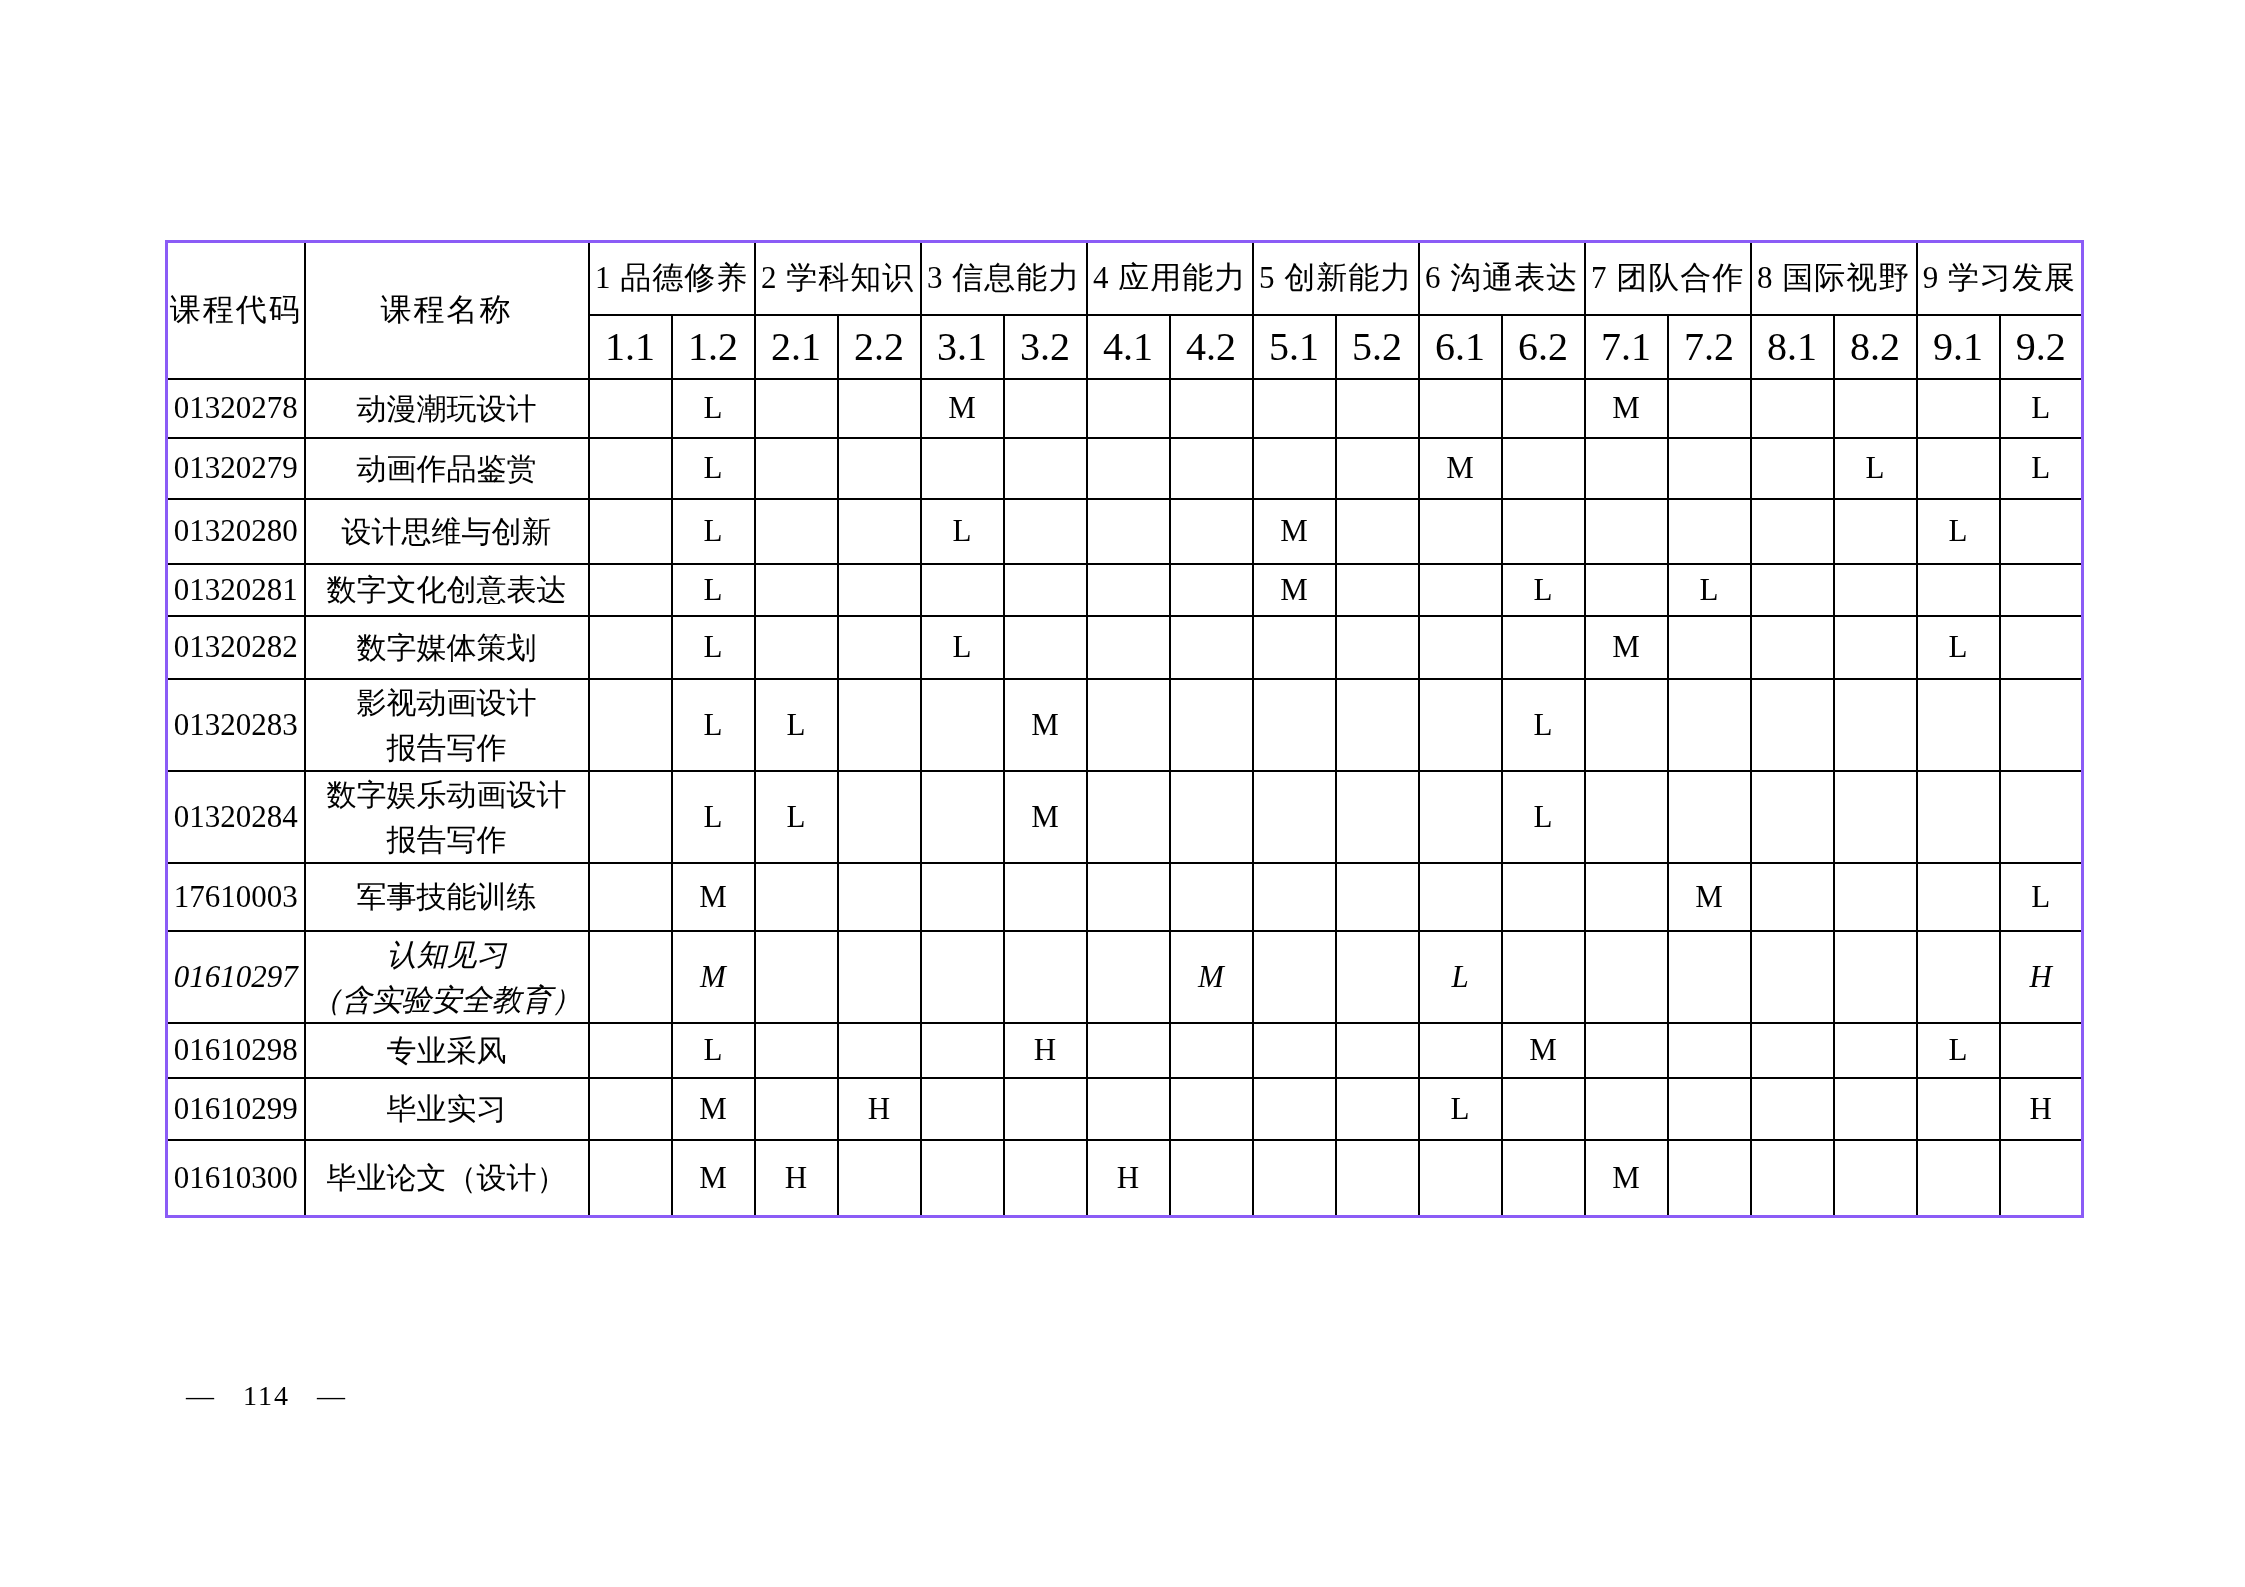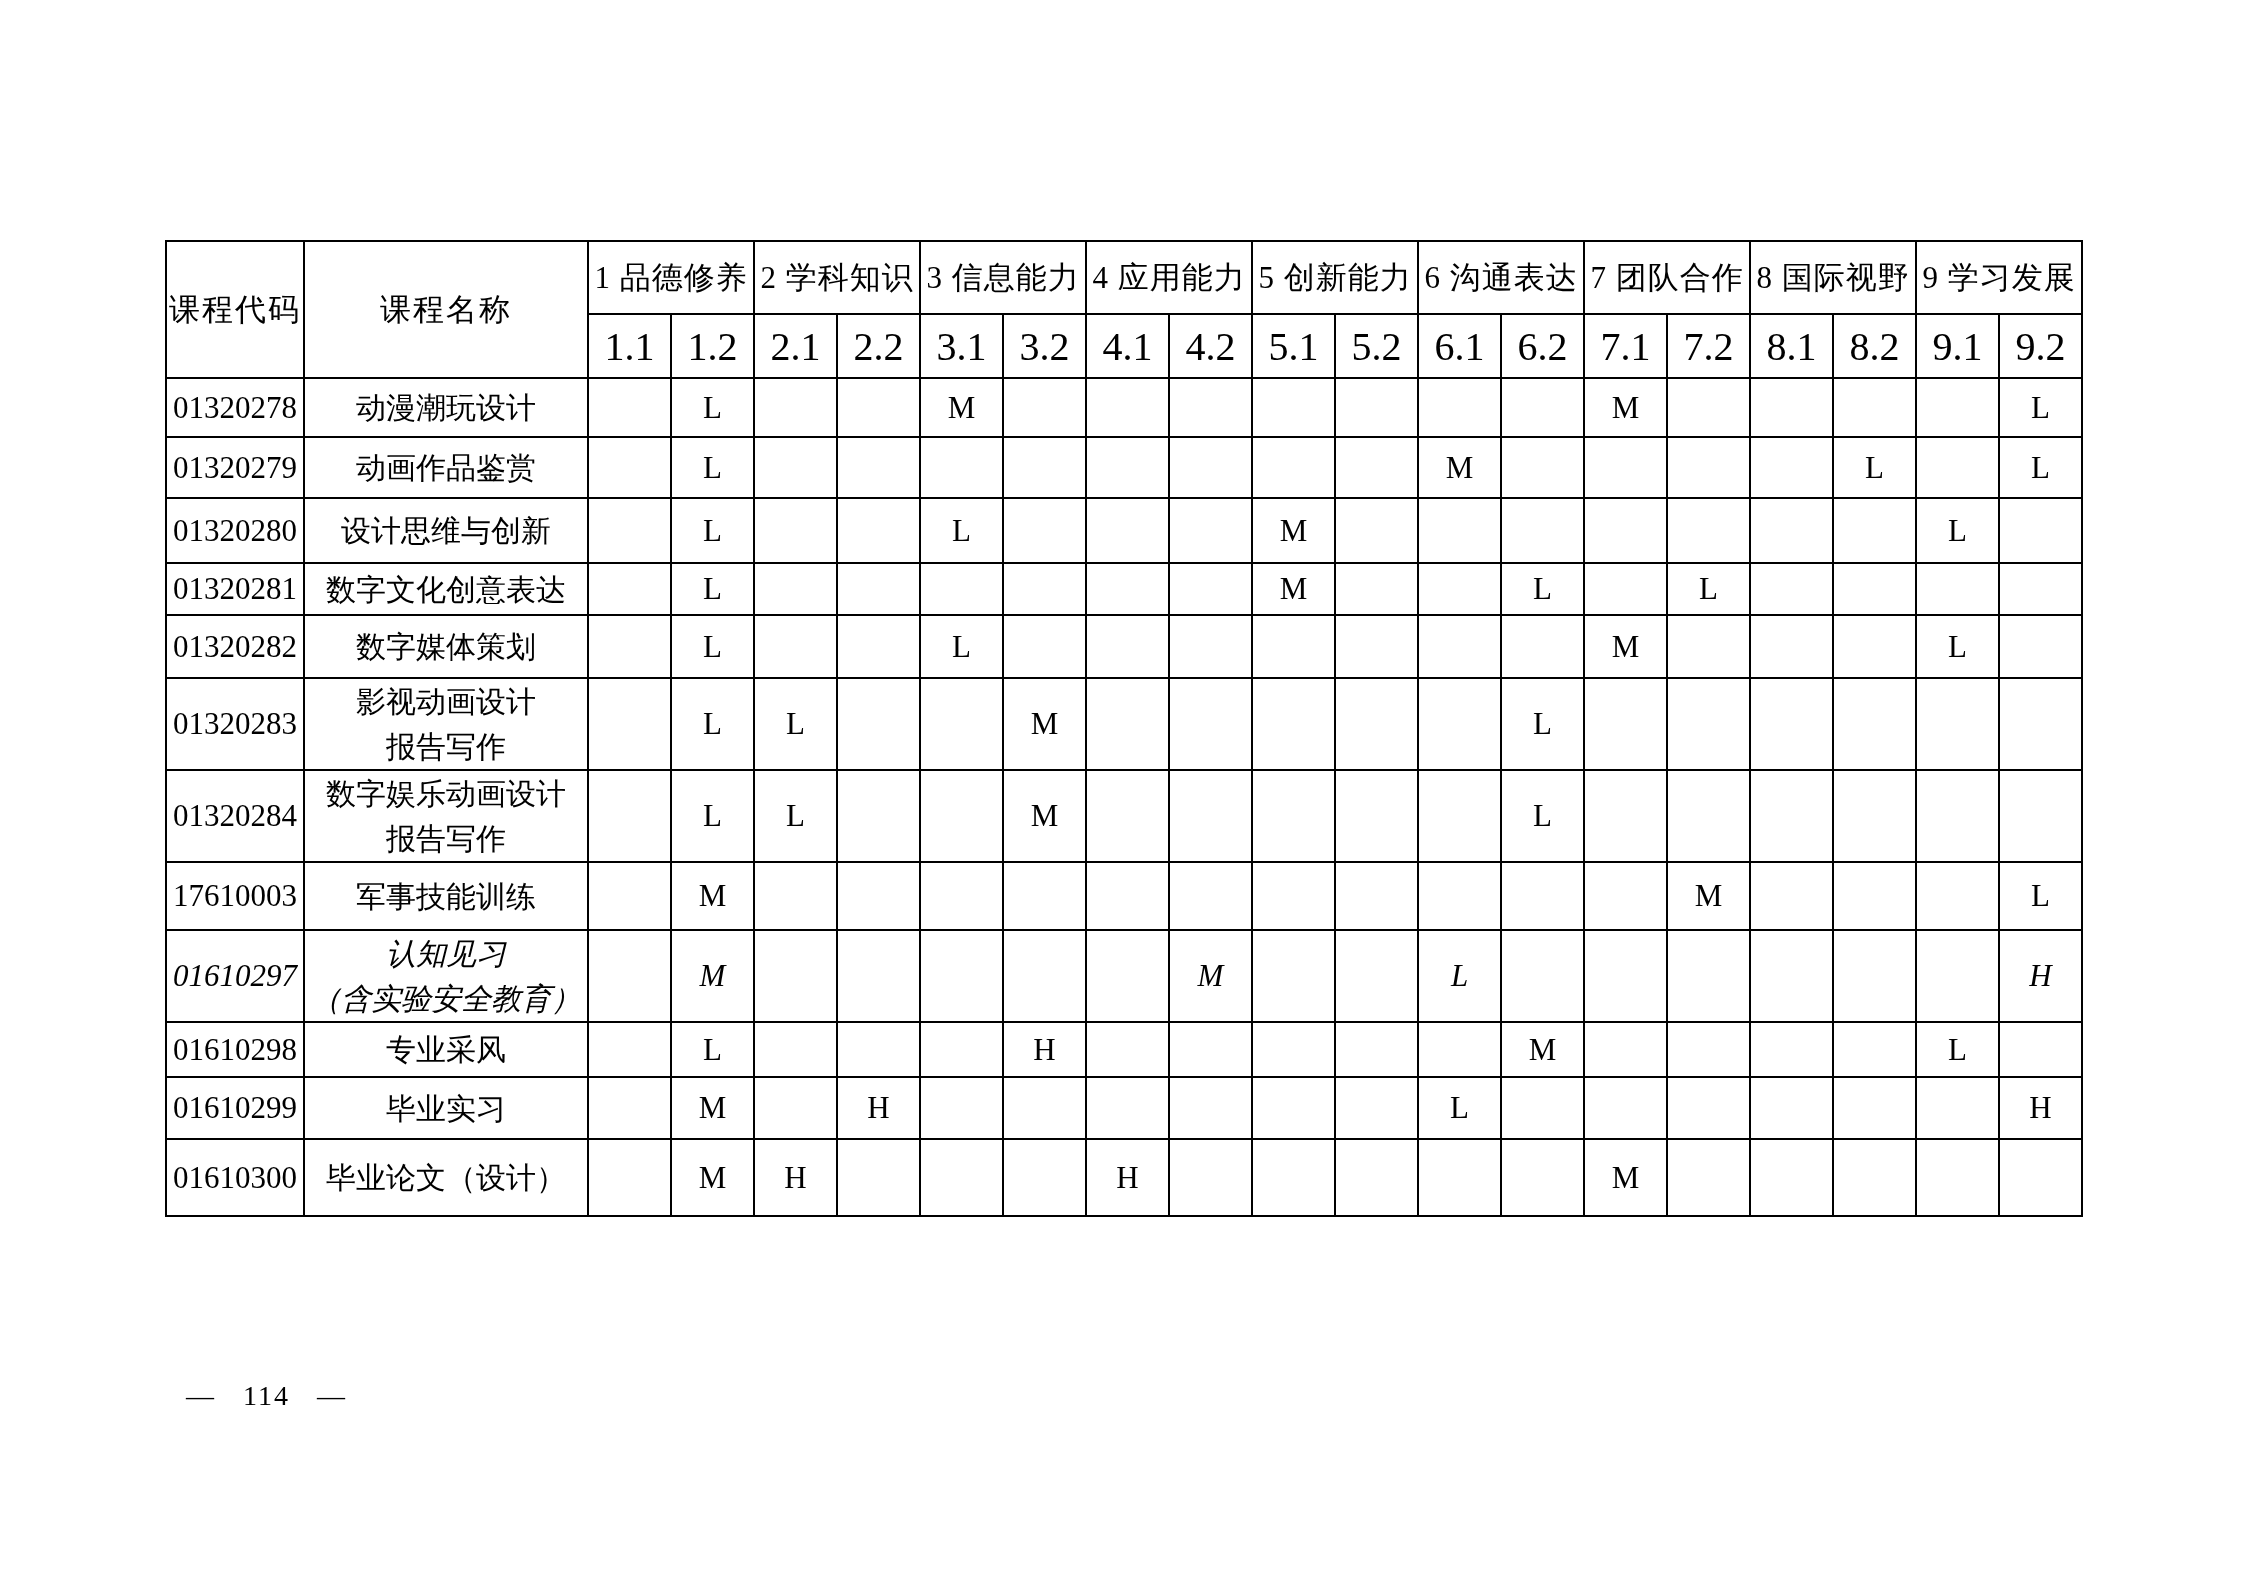--- a/index.html
+++ b/index.html
@@ -19,21 +19,21 @@
     position: absolute;
     inset: 0;
     background: #ffffff;
   }
   table.matrix {
     position: absolute;
     left: 165px;
     top: 240px;
     border-collapse: collapse;
     table-layout: fixed;
-    border: 1px solid #8b5cf6;
+    border: 3px solid #8b5cf6;
     padding-left: 7px;
   }
   table.matrix th, table.matrix td {
     border: 2px solid #000;
     padding: 0;
     text-align: center;
     vertical-align: middle;
     font-weight: normal;
     overflow: hidden;
   }

